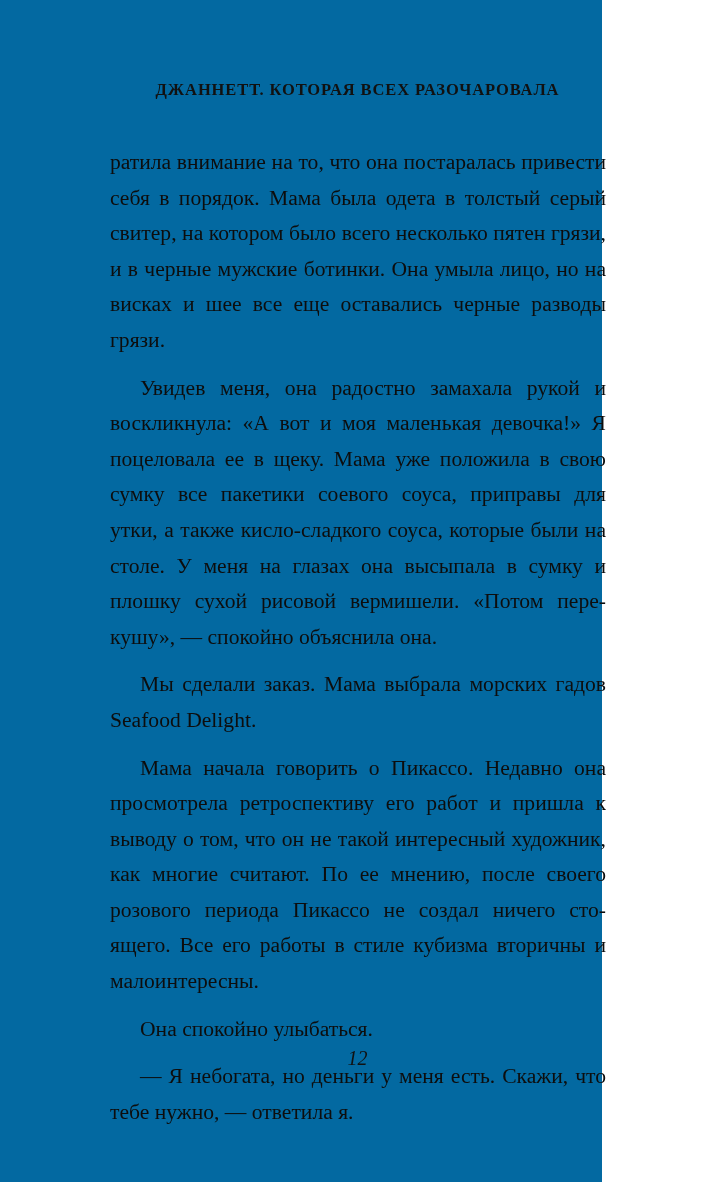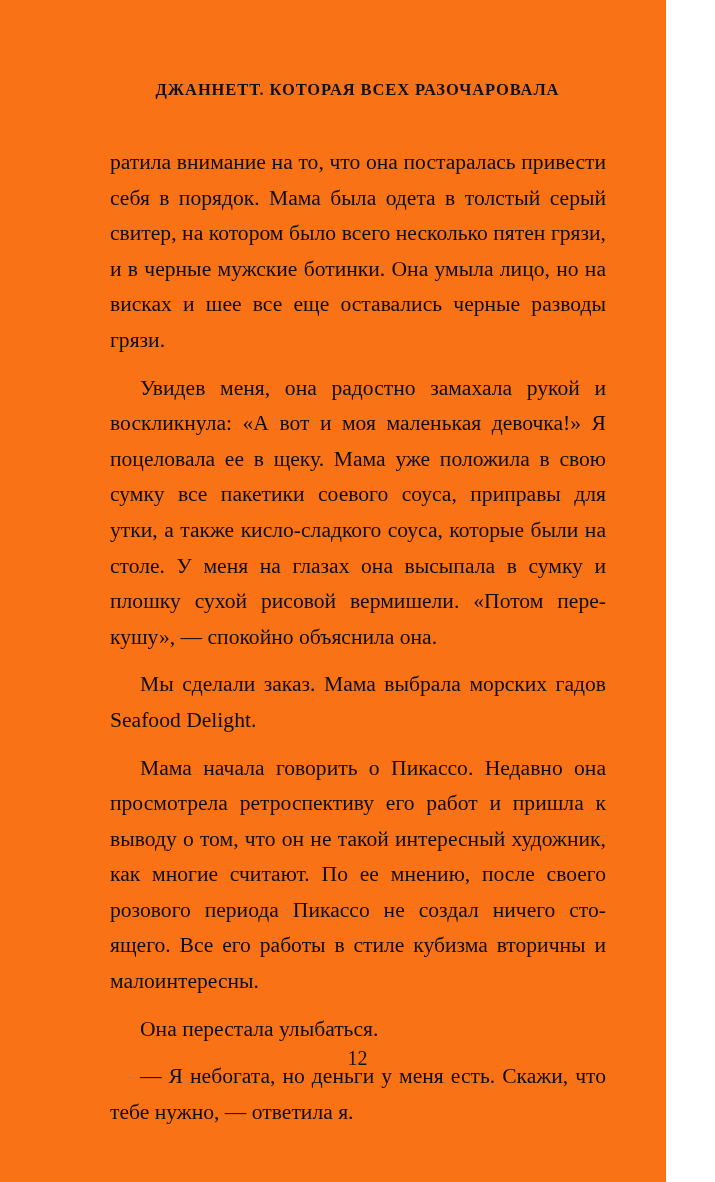--- a/index.html
+++ b/index.html
@@ -12,23 +12,23 @@
     height: 1182px;
     font-family: "Liberation Serif", serif;
     color: #000000;
     position: relative;
     overflow: hidden;
   }
   .page {
     position: absolute;
     left: 0;
     top: 0;
-    width: 666px;
+    width: 602px;
     height: 1182px;
-    background: #f97316;
+    background: #0369a1;
   }
   .running-head {
     position: absolute;
     left: 0;
     top: 80px;
     width: 715px;
     text-align: center;
     font-family: "Liberation Serif", serif;
     font-weight: bold;
     font-size: 16.5px;
@@ -59,33 +59,34 @@
     text-indent: 30px;
   }
   .folio {
     position: absolute;
     left: 0;
     top: 1047px;
     width: 715px;
     text-align: center;
     font-size: 20px;
     color: #111111;
+    font-style: italic;
   }
 </style>
 </head>
 <body>
 
 <div class="page">
 
   <div class="running-head">Джаннетт. Которая всех разочаровала</div>
 
   <div class="body-text">
     <p class="">ратила внимание на то, что она постаралась при­вести себя в порядок. Мама была одета в толстый серый свитер, на котором было всего несколько пя­тен грязи, и в черные мужские ботинки. Она умыла лицо, но на висках и шее все еще оставались чер­ные разводы грязи.</p>
     <p class="indent">Увидев меня, она радостно замахала рукой и воскликнула: «А вот и моя маленькая девочка!» Я поцеловала ее в щеку. Мама уже положила в свою сумку все пакетики соевого соуса, приправы для утки, а также кисло-сладкого соуса, которые были на столе. У меня на глазах она высыпала в сумку и плошку сухой рисовой вермишели. «Потом пере­кушу», — спокойно объяснила она.</p>
     <p class="indent">Мы сделали заказ. Мама выбрала морских гадов Seafood Delight.</p>
     <p class="indent">Мама начала говорить о Пикассо. Недавно она просмотрела ретроспективу его работ и пришла к выводу о том, что он не такой интересный худож­ник, как многие считают. По ее мнению, после сво­его розового периода Пикассо не создал ничего сто­ящего. Все его работы в стиле кубизма вторичны и малоинтересны.</p>
-    <p class="indent">Она перестала улыбаться.</p>
+    <p class="indent">Она спокойно улыбаться.</p>
     <p class="dash">— Я небогата, но деньги у меня есть. Скажи, что тебе нужно, — ответила я.</p>
   </div>
 
   <div class="folio">12</div>
 
 </div>
 
 </body></html>

